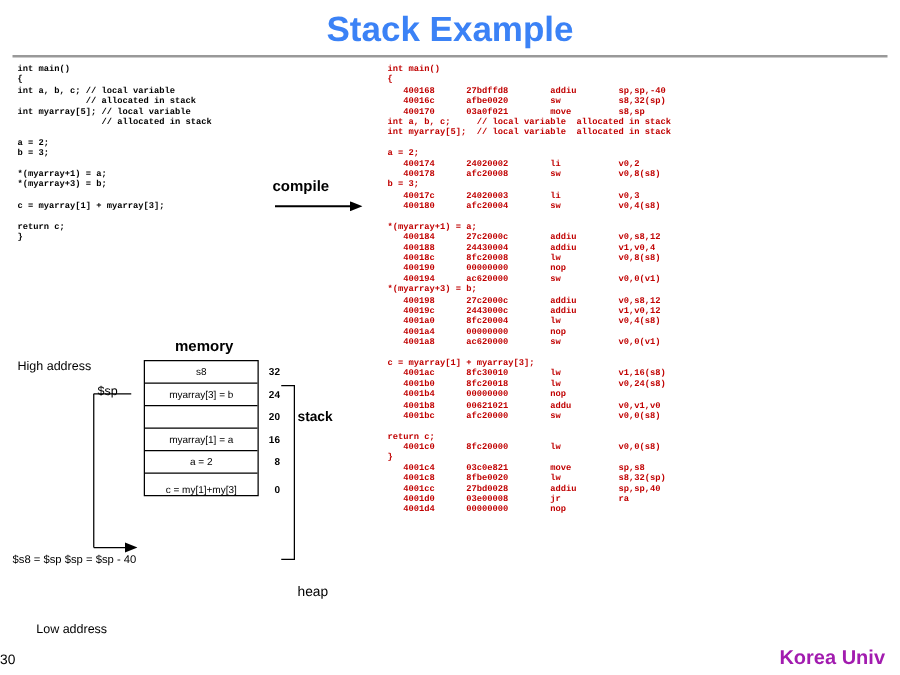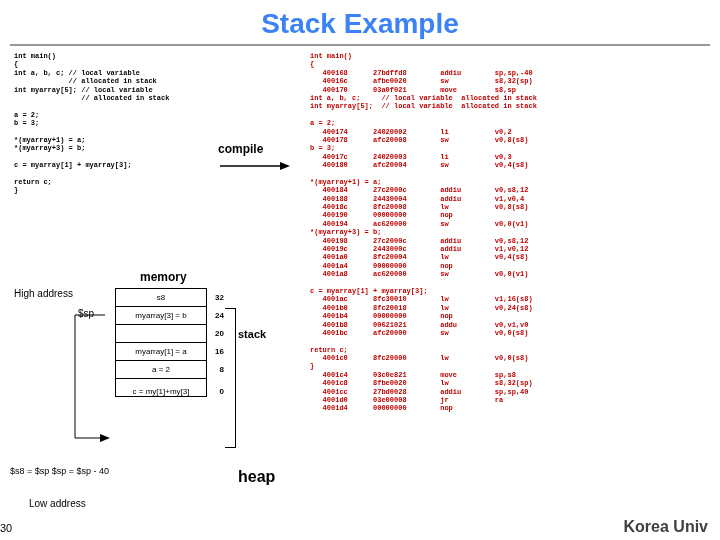--- a/index.html
+++ b/index.html
@@ -90,21 +90,20 @@
     top: 258px;
     font-size: 10px;
     font-weight: normal;
     padding-left: 28px;
   }
   .sp-equation {
     position: absolute;
     left: 0px;
     top: 392px;
     font-size: 9px;
-    margin-top: 24px;
   }
   .mem-box {
     position: absolute;
     left: 105px;
     top: 238px;
     width: 90px;
     border: 1px solid #000;
     font-size: 8px;
   }
   .mem-box .row {
@@ -127,22 +126,22 @@
     position: absolute;
     left: 228px;
     top: 278px;
     font-size: 11px;
     font-weight: bold;
   }
   .heap-label {
     position: absolute;
     left: 228px;
     top: 418px;
-    font-size: 16px;
-    font-weight: bold;
+    font-size: 11px;
+    font-weight: normal;
   }
   .bracket {
     position: absolute;
     left: 215px;
     top: 258px;
     width: 10px;
     height: 138px;
     border-right: 1px solid #000;
     border-top: 1px solid #000;
     border-bottom: 1px solid #000;
@@ -161,21 +160,21 @@
     width: 100%;
     text-align: left;
     font-size: 11px;
   }
   .footer-logo {
     position: absolute;
     bottom: 4px;
     right: 12px;
     font-size: 16px;
     font-weight: bold;
-    color: #404040;
+    color: #a21caf;
   }
 </style>
 </head>
 <body>
 
 <div class="title">Stack Example</div>
 
 <div class="content">
 
   <div class="code-left">int main()

